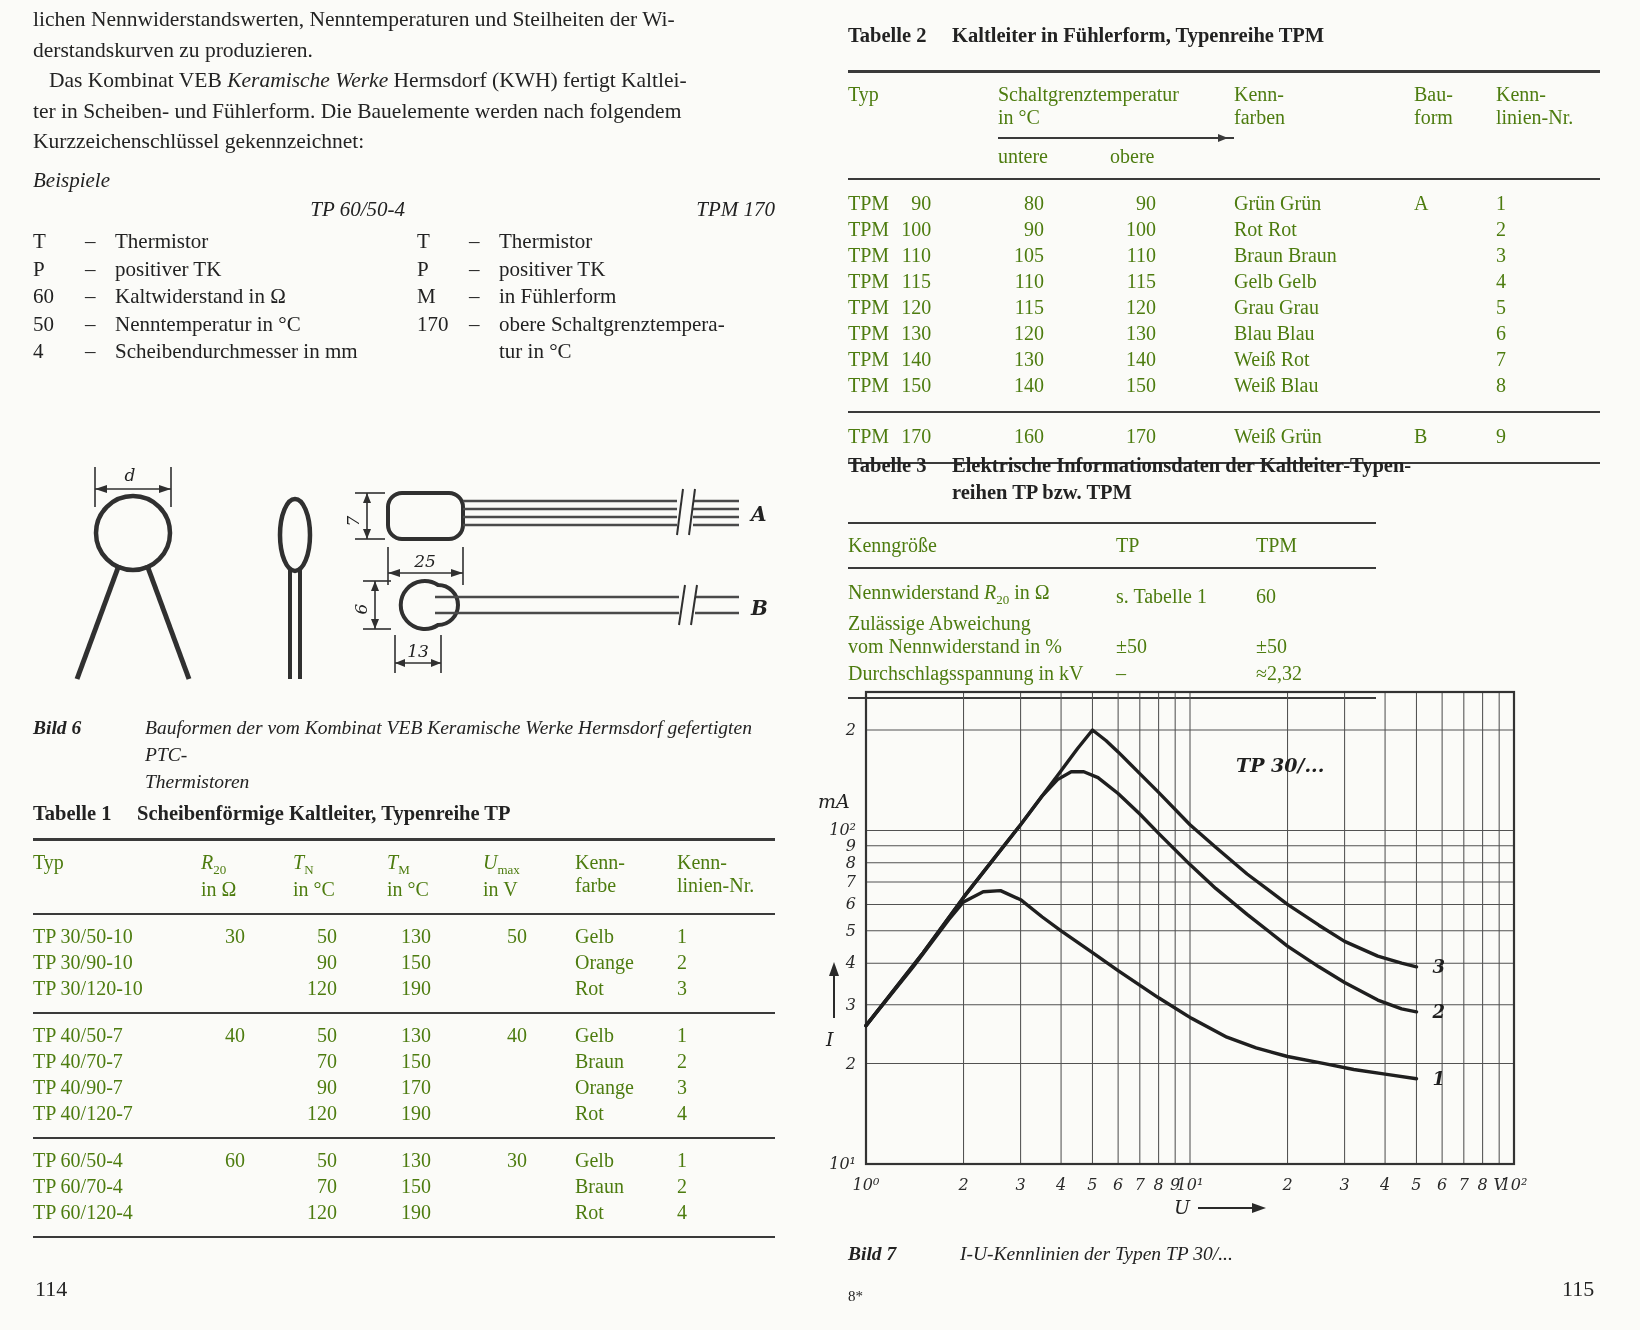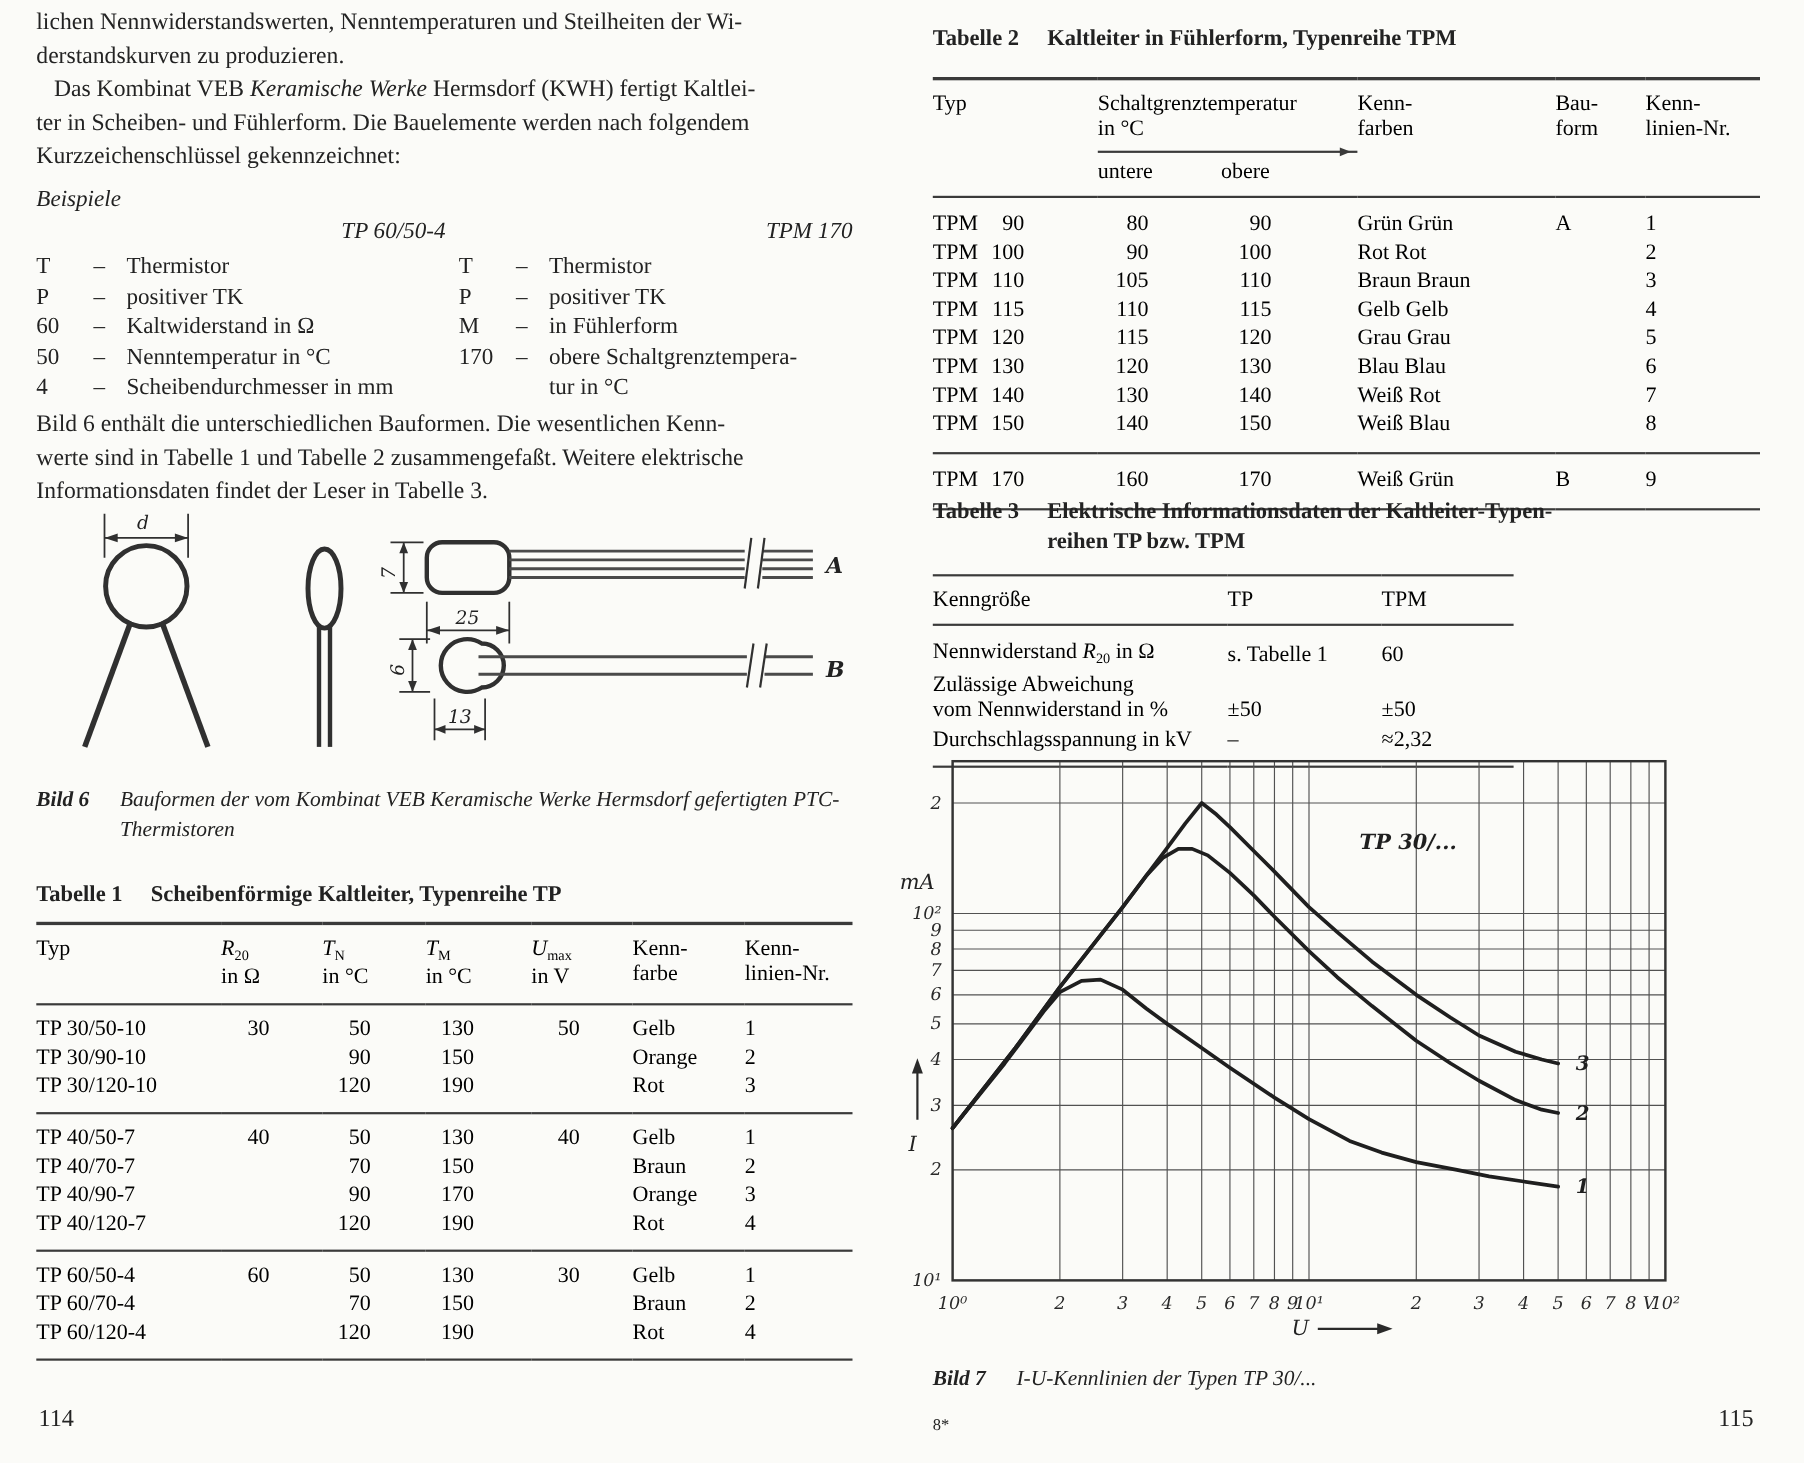--- a/index.html
+++ b/index.html
@@ -11,29 +11,29 @@
   .abs{position:absolute;}
   .body-text{font-size:21.5px;line-height:30.5px;white-space:pre-line;text-align:justify;color:#232323;}
   .ital{font-style:italic;}
   
   .ex-title{font-style:italic;font-size:21px;margin-bottom:6px;text-align:right;}
   .ex-row{display:flex;font-size:21px;line-height:27.5px;}
   .ex-code{width:52px;flex:none;}
   .ex-dash{width:30px;flex:none;}
   .ex-desc{white-space:pre-line;}
   
-  .caption{display:flex;font-size:19.5px;line-height:27px;}
+  .caption{display:flex;font-size:19.5px;line-height:27px;gap:36px;}
   .cap-label{font-style:italic;font-weight:bold;width:76px;flex:none;}
   .cap-text{font-style:italic;white-space:pre-line;}
   
   .tbl-title{display:flex;font-weight:bold;font-size:20.5px;line-height:27px;}
   .tbl-label{width:104px;flex:none;}
   .tbl-text{white-space:pre-line;}
   
-  table{border-collapse:collapse;font-size:20px;color:#000000;}
+  table{border-collapse:collapse;font-size:20px;color:#4d7c0f;}
   th{font-weight:normal;text-align:left;vertical-align:top;white-space:pre-line;}
   td{vertical-align:top;}
   sub{font-size:13px;}
   
   #t1{width:742px;border-top:3px solid #3a3a3a;border-bottom:2.5px solid #3a3a3a;}
   #t1 thead{border-bottom:2.5px solid #3a3a3a;}
   #t1 thead th{padding:10px 0 12px;}
   #t1 tbody.grp{border-top:2.5px solid #3a3a3a;}
   #t1 tbody td{padding:1.5px 0;}
   #t1 tbody tr:first-child td{padding-top:10px;}
@@ -141,23 +141,20 @@
         <span class="ex-desc">in Fühlerform</span>
       </div>
       <div class="ex-row">
         <span class="ex-code">170</span>
         <span class="ex-dash">–</span>
         <span class="ex-desc">obere Schaltgrenztempera-
 tur in °C</span>
       </div>
     </div>
 
-  <div class="abs body-text" style="top:370px;left:0;width:742px;">Bild 6 enthält die unterschiedlichen Bauformen. Die wesentlichen Kenn-
-werte sind in Tabelle 1 und Tabelle 2 zusammengefaßt. Weitere elektrische
-Informationsdaten findet der Leser in Tabelle 3.</div>
 
   <svg class="abs" style="top:455px;left:0;" width="742" height="250" viewBox="0 0 742 250">
 
     <circle cx="100" cy="78" r="37" class="fig-stroke" stroke-width="4.5"></circle>
     <line x1="86" y1="110" x2="44" y2="224" class="fig-stroke" stroke-width="5"></line>
     <line x1="114" y1="110" x2="156" y2="224" class="fig-stroke" stroke-width="5"></line>
     <line x1="62" y1="12" x2="62" y2="52" class="dimline"></line>
     <line x1="138" y1="12" x2="138" y2="52" class="dimline"></line>
     <line x1="62" y1="34" x2="138" y2="34" class="dimline"></line>
     <polygon points="62,34 74,30 74,38" class="dimfill"></polygon>

